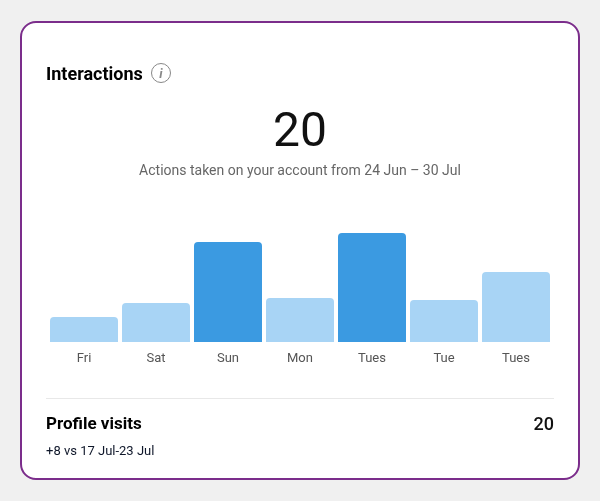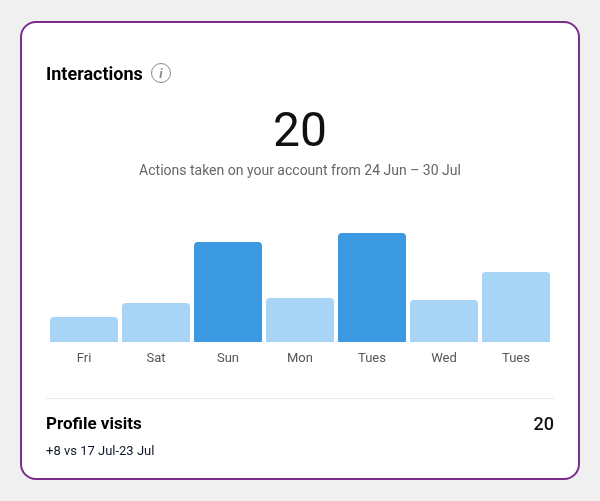--- a/index.html
+++ b/index.html
@@ -189,21 +189,21 @@
         <div class="bar-group">
           <div class="bar light" style="height: 70px;"></div>
         </div>
       </div>
     <div class="labels-wrapper" id="day-labels">
     <div class="day-label">Fri</div>
         <div class="day-label">Sat</div>
         <div class="day-label">Sun</div>
         <div class="day-label">Mon</div>
         <div class="day-label">Tues</div>
-        <div class="day-label">Wed</div>
+        <div class="day-label">Tue</div>
         <div class="day-label">Tues</div>
       </div>
   </div>
 
   <div class="divider"></div>
 
   <div class="profile-visits-row">
     <div class="profile-visits-left">
       <div class="profile-visits-title">Profile visits</div>
       <div class="profile-visits-change">+8 vs 17 Jul-23 Jul</div>

